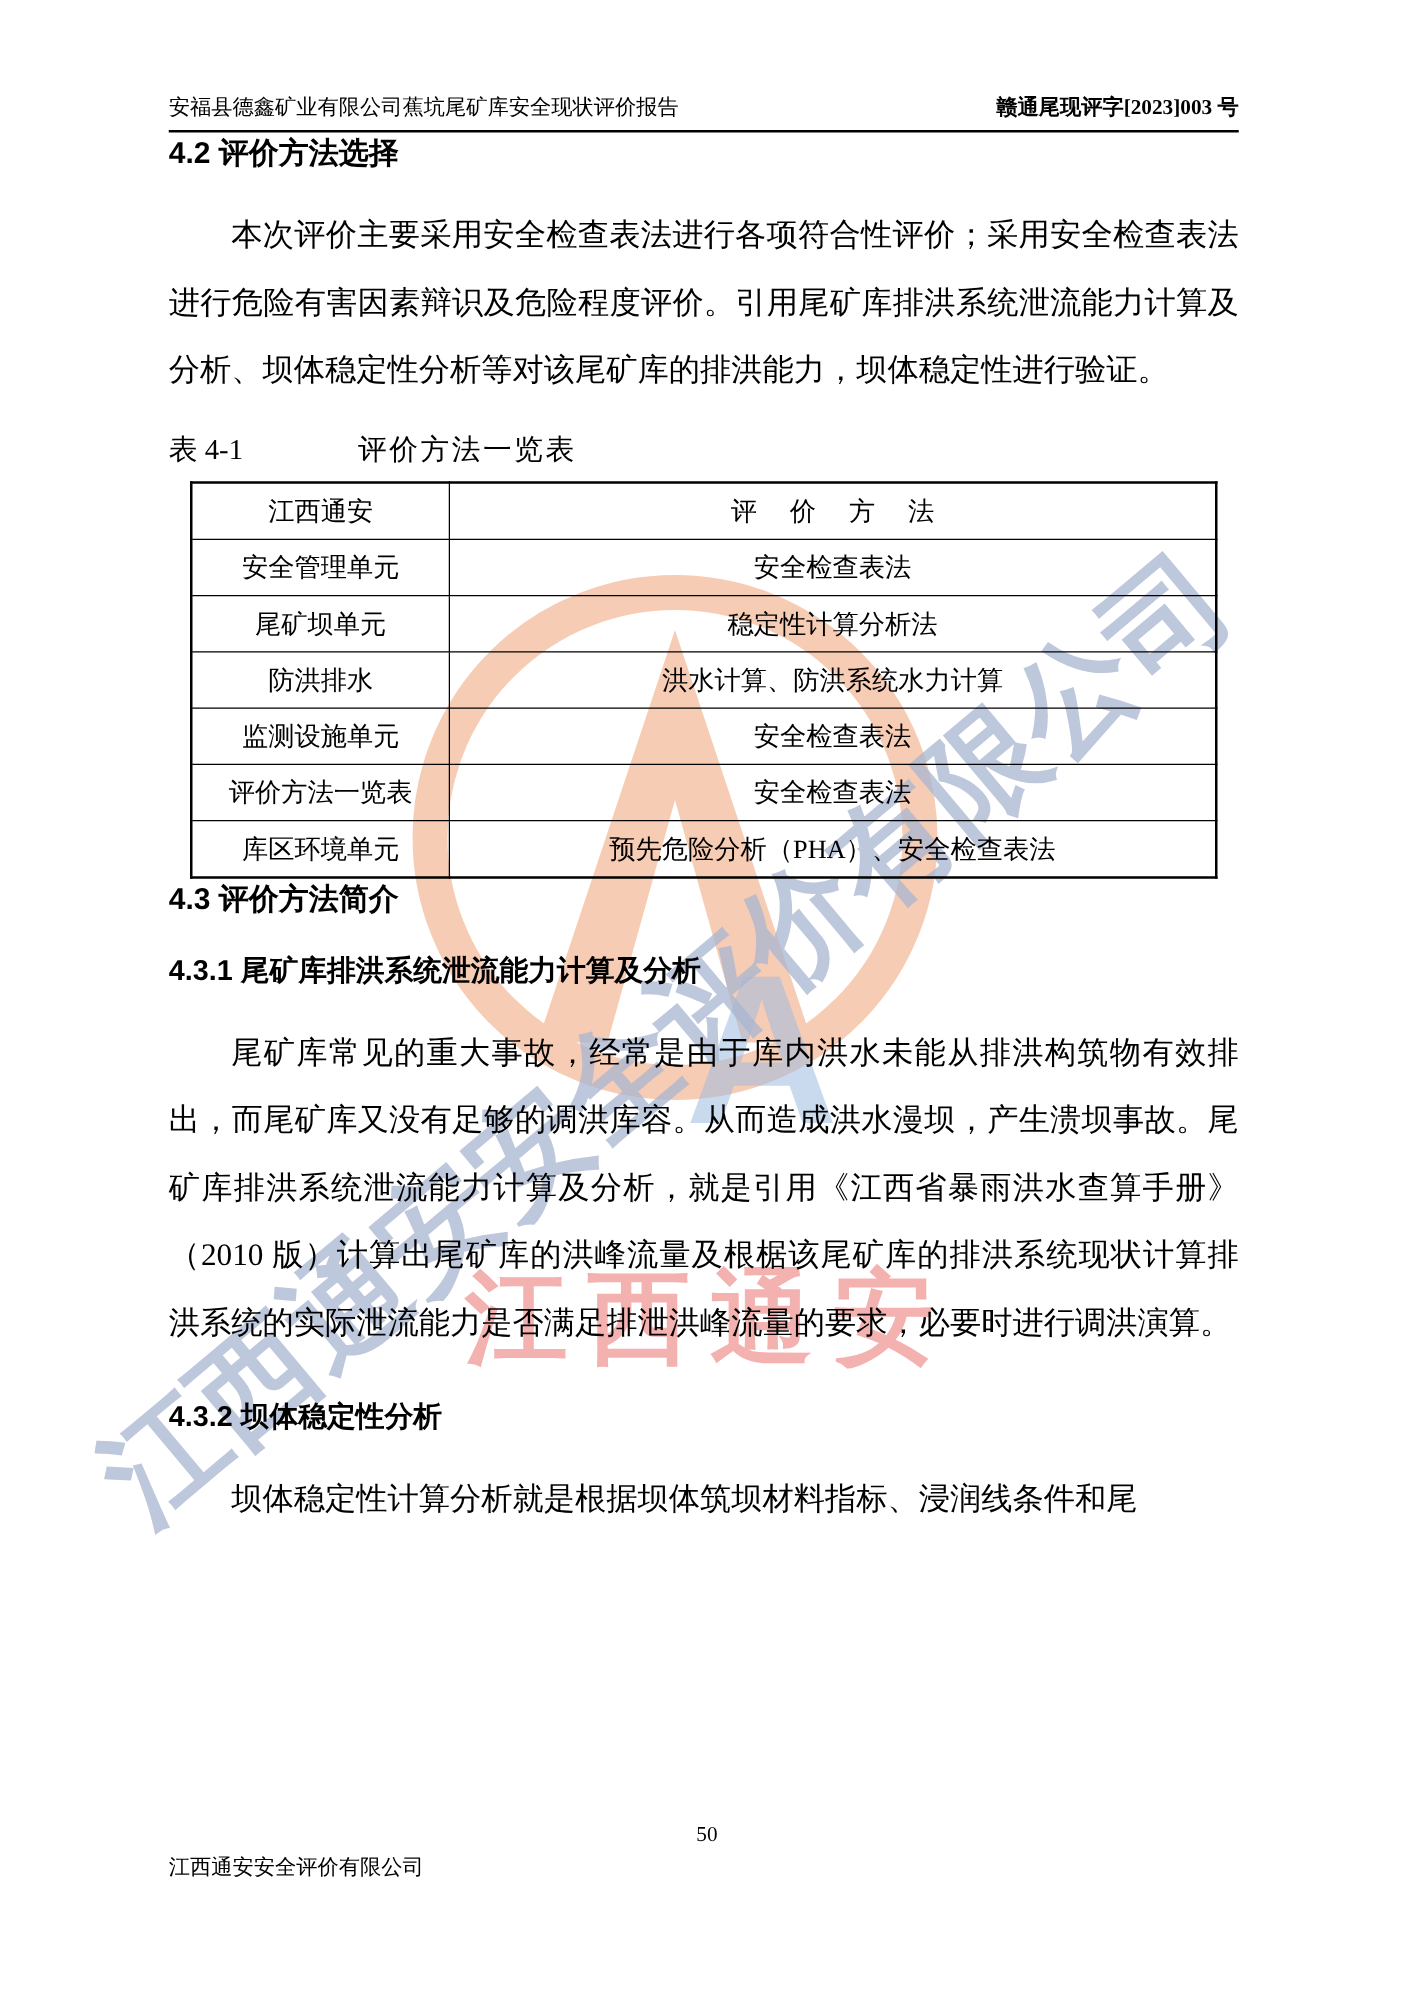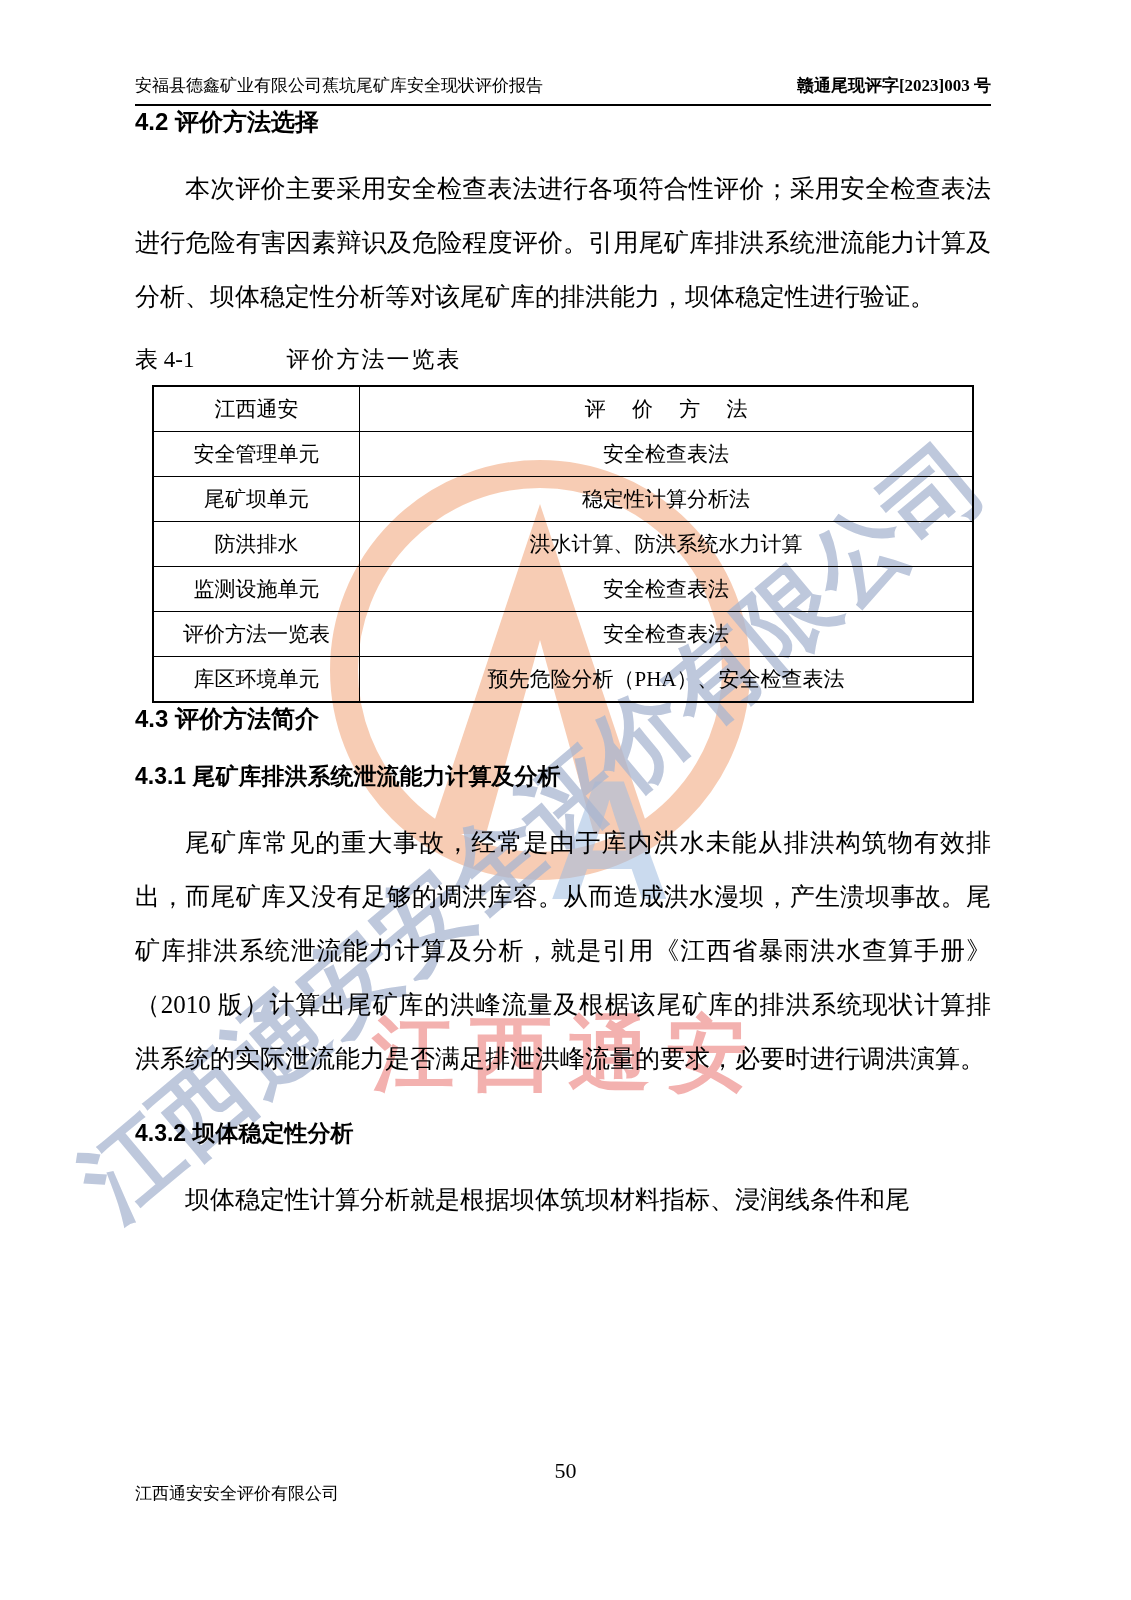--- a/index.html
+++ b/index.html
@@ -79,21 +79,21 @@
   table.eval th, table.eval td {
     border:1.5px solid #000;
     height:44px; text-align:center; vertical-align:middle;
     font-weight:normal; padding:0 6px;
     background:transparent;
   }
   table.eval .col-unit { width:193px; }
 
   .page-number {
     position:absolute; left:0; width:1131px; top:1458px;
-    text-align:center; font-size:22px; z-index:1;
+    text-align:center; font-size:17px; z-index:1;
   }
   .footer-company {
     position:absolute; left:135px; top:1482px;
     font-size:17px; z-index:1;
   }
 </style>
 </head>
 <body>
 
 <div class="page">

